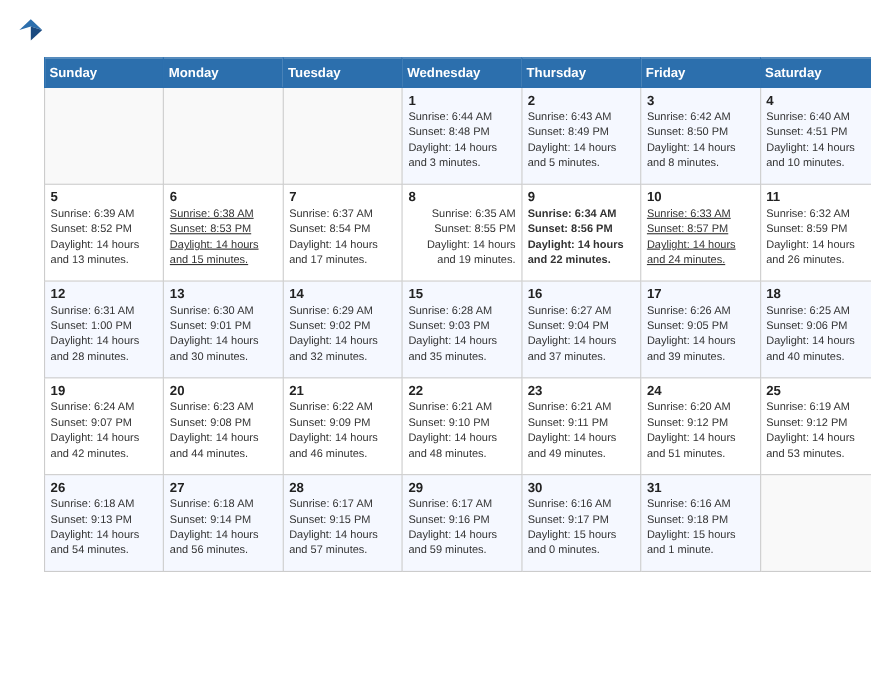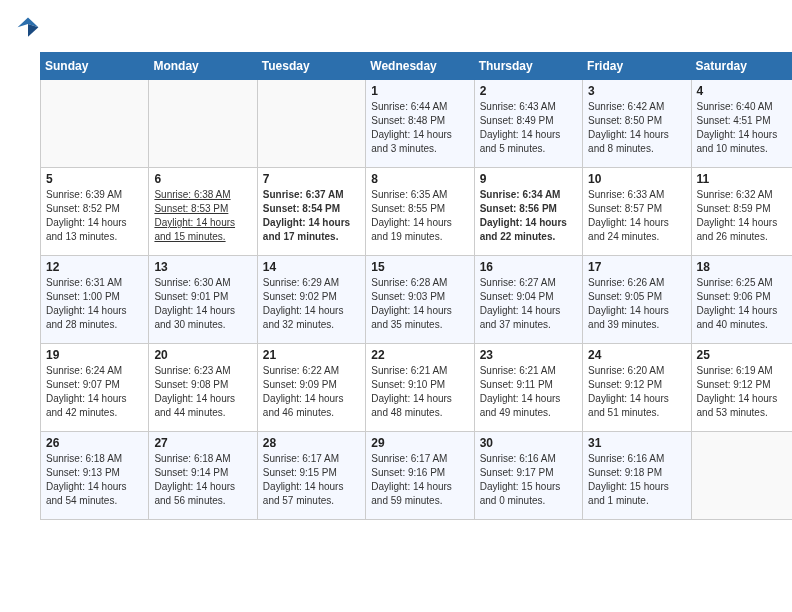--- a/index.html
+++ b/index.html
@@ -162,42 +162,42 @@
         </td>
         <td>
           <div class="day-number">6</div>
           <div class="day-detail" style="white-space: pre-line; text-decoration: underline;">Sunrise: 6:38 AM
 Sunset: 8:53 PM
 Daylight: 14 hours
 and 15 minutes.</div>
         </td>
         <td>
           <div class="day-number">7</div>
-          <div class="day-detail" style="white-space: pre-line; font-weight: bold;">Sunrise: 6:37 AM
+          <div class="day-detail" style="white-space: pre-line;">Sunrise: 6:37 AM
 Sunset: 8:54 PM
 Daylight: 14 hours
 and 17 minutes.</div>
         </td>
         <td>
           <div class="day-number">8</div>
-          <div class="day-detail" style="white-space: pre-line;">Sunrise: 6:35 AM
+          <div class="day-detail" style="white-space: pre-line; text-align: right;">Sunrise: 6:35 AM
 Sunset: 8:55 PM
 Daylight: 14 hours
 and 19 minutes.</div>
         </td>
         <td>
           <div class="day-number">9</div>
           <div class="day-detail" style="white-space: pre-line; font-weight: bold;">Sunrise: 6:34 AM
 Sunset: 8:56 PM
 Daylight: 14 hours
 and 22 minutes.</div>
         </td>
         <td>
           <div class="day-number">10</div>
-          <div class="day-detail" style="white-space: pre-line;">Sunrise: 6:33 AM
+          <div class="day-detail" style="white-space: pre-line; text-decoration: underline;">Sunrise: 6:33 AM
 Sunset: 8:57 PM
 Daylight: 14 hours
 and 24 minutes.</div>
         </td>
         <td>
           <div class="day-number">11</div>
           <div class="day-detail" style="white-space: pre-line;">Sunrise: 6:32 AM
 Sunset: 8:59 PM
 Daylight: 14 hours
 and 26 minutes.</div>

